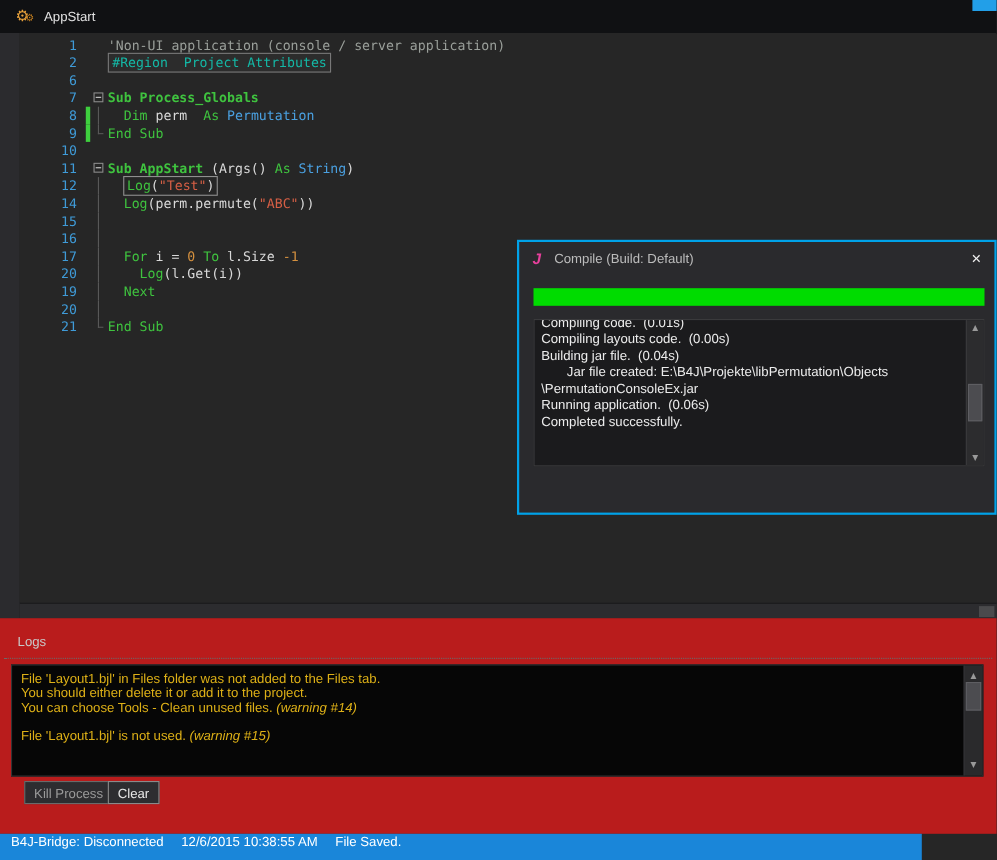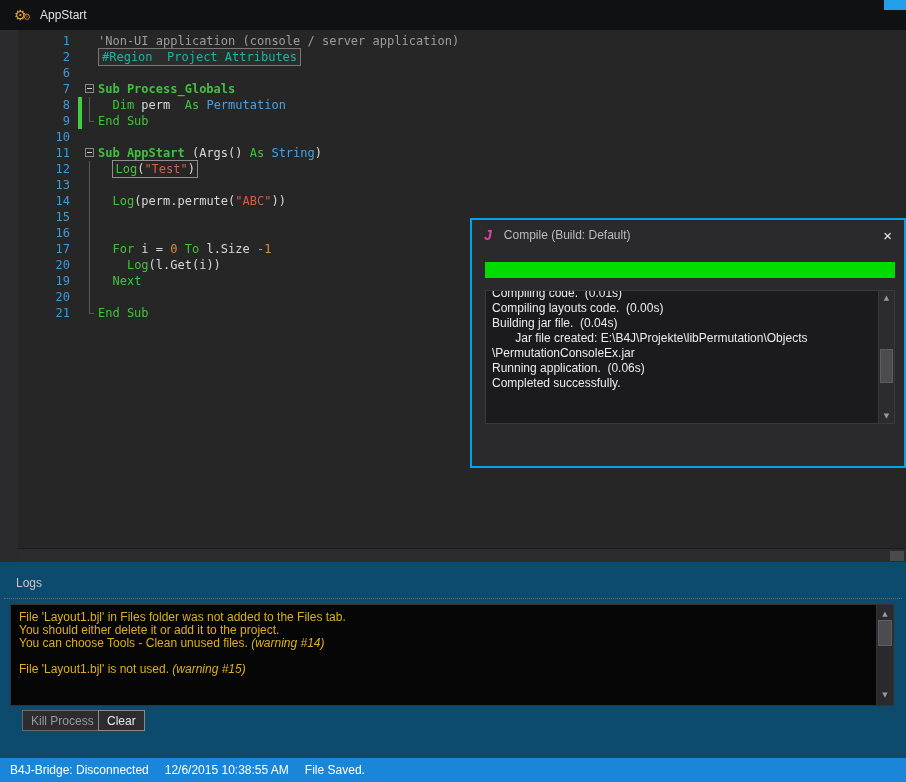--- a/index.html
+++ b/index.html
@@ -57,36 +57,36 @@
   .cmp-lines .cmp-line:first-child{margin-top:-7px;}
   .cmp-scroll{position:absolute;right:0;top:0;bottom:0;width:15px;background:#2c2c2e;border-left:1px solid #3a3a3c;}
   .cmp-scroll .arrow{position:absolute;left:0;right:0;text-align:center;font-size:7px;color:#9a9a9a;font-family:"DejaVu Sans",sans-serif;}
   .cmp-scroll .arrow.top{top:3px;}
   .cmp-scroll .arrow.bottom{bottom:3px;}
   .cmp-thumb{position:absolute;left:1px;right:1px;top:58px;height:34px;background:#4c4c50;border:1px solid #5e5e62;box-sizing:border-box;}
   .dialog-buttons{position:absolute;right:15px;top:214px;display:flex;gap:20px;}
   .btn{height:23px;padding:0 12px;background:#313134;border:1px solid #5a5a5a;color:#c8c8c8;font-size:12px;font-family:"Liberation Sans",sans-serif;display:flex;align-items:center;cursor:default;}
   .btn-close{border-color:#3f9ee8;color:#ffffff;}
   
-  .logs-section{position:absolute;left:0;top:562px;width:906px;height:196px;background:#0c4a6e;}
+  .logs-section{position:absolute;left:0;top:562px;width:906px;height:196px;background:#b91c1c;}
   .logs-title{position:absolute;left:16px;top:14px;color:#c8c8c8;font-size:12px;}
   .logs-divider{position:absolute;left:4px;right:4px;top:36px;border-top:1px dotted #6a6a6a;}
   .logs-box{position:absolute;left:10px;top:42px;width:884px;height:102px;background:#060606;border:1px solid #333335;box-sizing:border-box;font-size:12px;line-height:13px;}
   .logs-lines{padding:6px 22px 4px 8px;}
   .log-line .ital{font-style:italic;}
   .logs-scroll{position:absolute;right:0;top:0;bottom:0;width:16px;background:#2a2a2c;border-left:1px solid #333335;}
   .logs-scroll .arrow{position:absolute;left:0;right:0;text-align:center;font-size:7px;color:#9a9a9a;font-family:"DejaVu Sans",sans-serif;}
   .logs-scroll .arrow.top{top:3px;}
   .logs-scroll .arrow.bottom{bottom:3px;}
   .logs-thumb{position:absolute;left:1px;right:1px;top:15px;height:26px;background:#4c4c50;border:1px solid #5e5e62;box-sizing:border-box;}
   .panel-btn{position:absolute;top:148px;height:21px;padding:0 8px;background:#2d2d30;border:1px solid #6a6a6a;font-size:12px;font-family:"Liberation Sans",sans-serif;display:flex;align-items:center;cursor:default;}
   .panel-btn.disabled{left:22px;color:#9a9a9a;}
   .panel-btn.clear{left:98px;color:#e8e8e8;border-color:#8a8a8a;}
   
-  .statusbar{position:absolute;left:0;top:758px;width:906px;height:24px;background:#1a86d9;color:#ffffff;font-size:12px;display:flex;align-items:center;}
+  .statusbar{position:absolute;left:0;top:758px;width:838px;height:24px;background:#1a86d9;color:#ffffff;font-size:12px;display:flex;}
   .sb-bridge{margin-left:10px;}
   .sb-time{margin-left:16px;}
   .sb-msg{margin-left:16px;}
 </style>
 </head>
 <body>
 
 <div class="tabbar">
   <div class="tab">
     <span class="gear-wrap">
@@ -152,26 +152,20 @@
         <span class="fold">
           <span class="fold-box"></span>
         </span>
         <span class="code"><span class="tk-kb">Sub AppStart</span><span class="tk-p"> (Args() </span><span class="tk-k">As</span><span class="tk-p"> </span><span class="tk-t">String</span><span class="tk-p">)</span></span>
       </div>
       <div class="code-line">
         <span class="ln">12</span>
         <span class="chg"></span>
         <span class="fold g-mid"></span>
         <span class="code">  <span class="stmt-box"><span class="tk-k">Log</span><span class="tk-p">(</span><span class="tk-s">"Test"</span><span class="tk-p">)</span></span></span>
-      </div>
-      <div class="code-line">
-        <span class="ln">13</span>
-        <span class="chg"></span>
-        <span class="fold g-mid"></span>
-        <span class="code"></span>
       </div>
       <div class="code-line">
         <span class="ln">14</span>
         <span class="chg"></span>
         <span class="fold g-mid"></span>
         <span class="code">  <span class="tk-k">Log</span><span class="tk-p">(perm.permute(</span><span class="tk-s">"ABC"</span><span class="tk-p">))</span></span>
       </div>
       <div class="code-line">
         <span class="ln">15</span>
         <span class="chg"></span>

